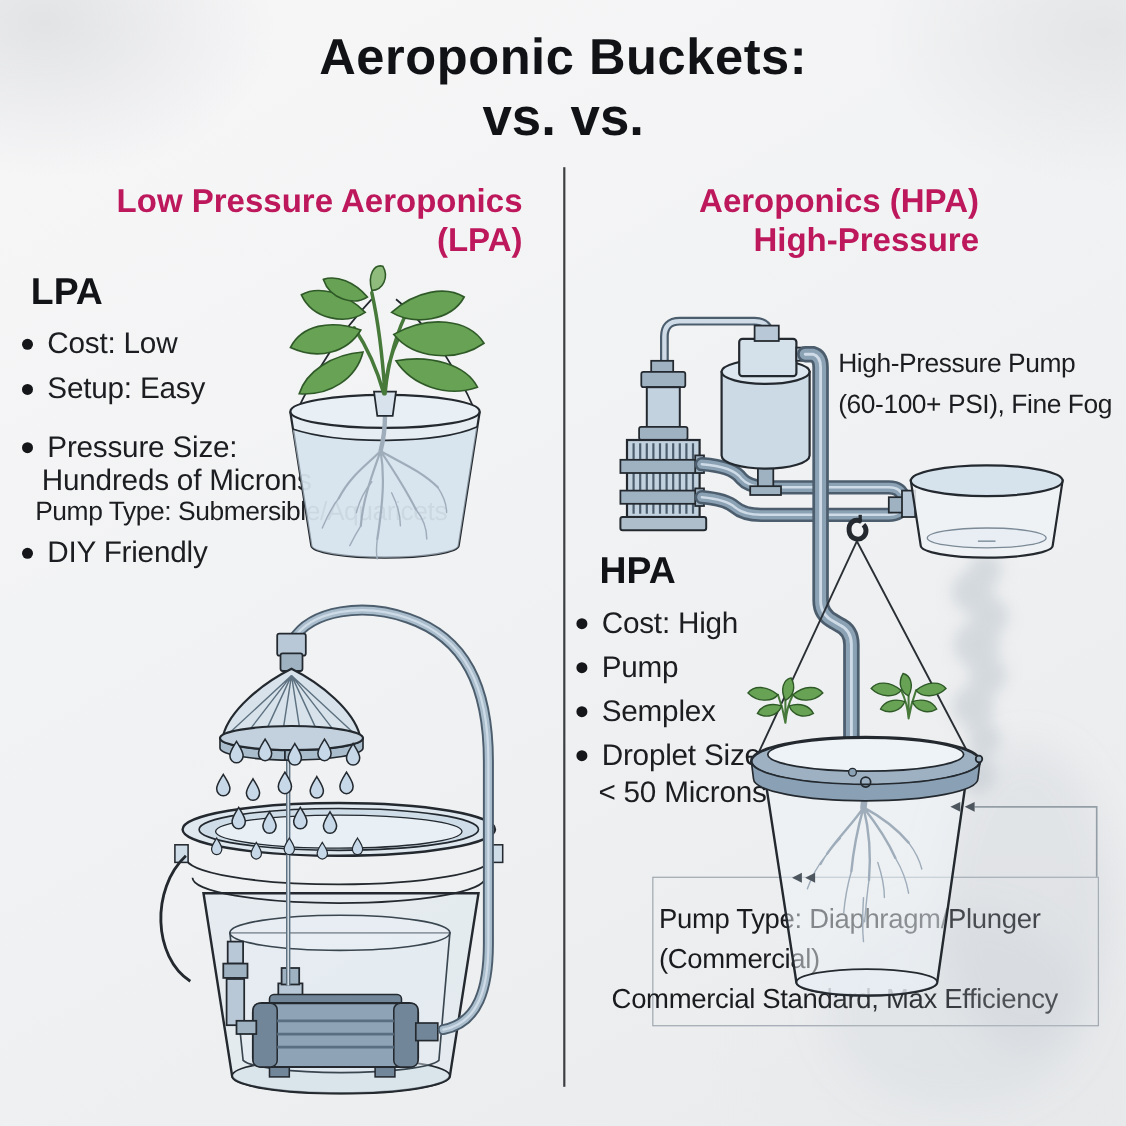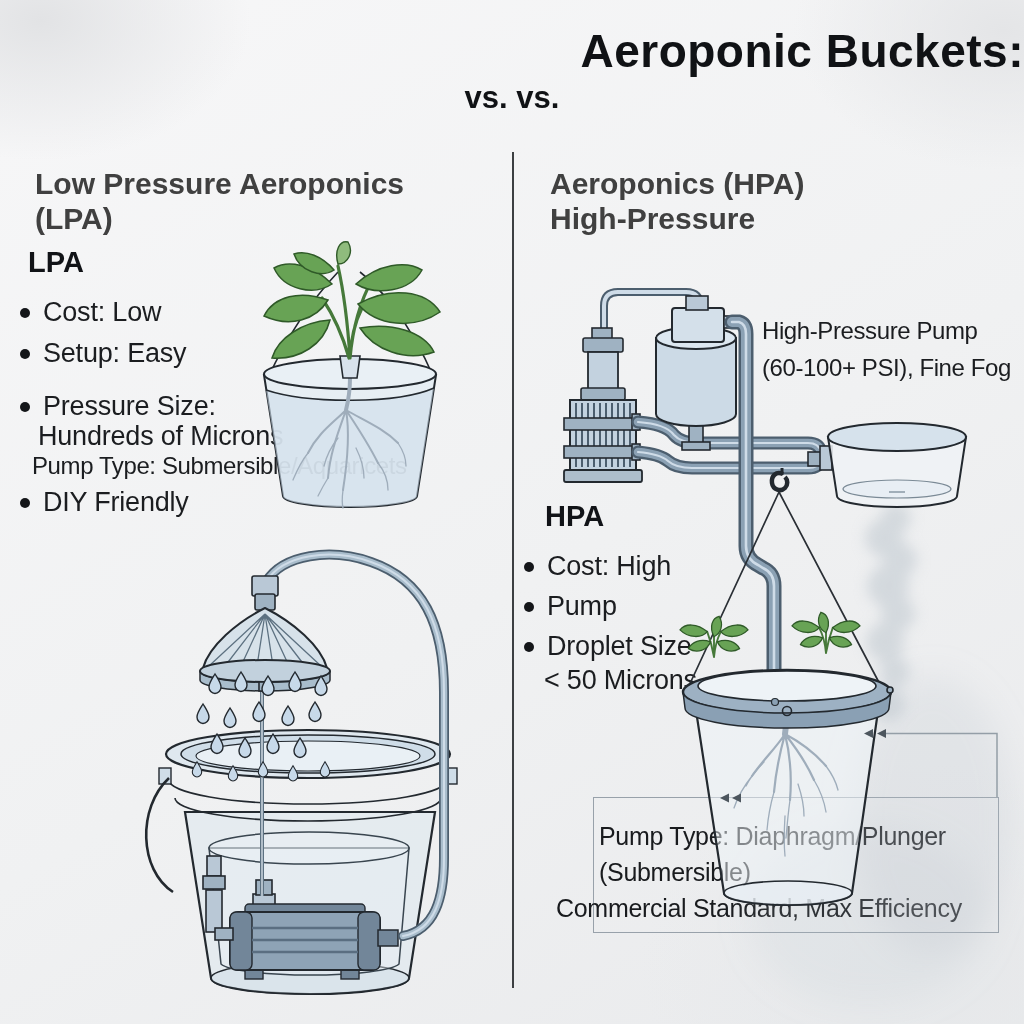--- a/index.html
+++ b/index.html
@@ -8,26 +8,26 @@
     font-family:"Liberation Sans", sans-serif;
     background:
       radial-gradient(ellipse 300px 200px at 4% 2%, #e2e3e5 0%, rgba(226,227,229,0) 70%),
       radial-gradient(ellipse 300px 200px at 98% 3%, #e4e5e7 0%, rgba(228,229,231,0) 70%),
       radial-gradient(ellipse 400px 300px at 90% 95%, #e6e8ea 0%, rgba(230,232,234,0) 70%),
       linear-gradient(150deg,#f7f7f8 0%,#f0f1f2 55%,#e9eaec 100%);
     color:var(--text,#17191c);
   }
   .abs{position:absolute;}
   
-  .title-1{left:0;top:24px;width:1024px;text-align:right;font-size:46px;font-weight:700;letter-spacing:.5px;color:#101215;}
-  .title-2{left:0;top:80px;width:1024px;text-align:center;font-size:31px;font-weight:700;color:#101215;}
-  .col-heading{font-size:30px;font-weight:700;line-height:35px;text-align:left;color:#404040;}
+  .title-1{left:0;top:24px;width:1024px;text-align:center;font-size:46px;font-weight:700;letter-spacing:.5px;color:#101215;}
+  .title-2{left:0;top:80px;width:1024px;text-align:center;font-size:48px;font-weight:700;color:#101215;}
+  .col-heading{font-size:30px;font-weight:700;line-height:35px;text-align:right;color:#be185d;}
   .lh{left:35px;top:166px;width:440px;}
   .rh{left:550px;top:166px;width:340px;}
-  .side-label{font-size:29px;font-weight:700;color:#111317;}
+  .side-label{font-size:34px;font-weight:700;color:#111317;}
   .lpa-label{left:28px;top:246px;}
   .hpa-label{left:545px;top:500px;}
   ul.blist{list-style:none;margin:0;padding:0;}
   ul.blist li{font-size:27px;line-height:32px;color:#1b1d20;letter-spacing:-.2px;white-space:nowrap;}
   ul.blist li .dot{display:inline-block;width:10px;height:10px;border-radius:50%;background:#141619;margin-right:13px;vertical-align:3px;}
   ul.blist li.cont{line-height:29px;}
   .llist{left:20px;top:296px;}
   .llist li.i0{margin-bottom:9px;}
   .llist li.i1{margin-bottom:21px;}
   .llist li.i3{padding-left:18px;}
@@ -93,27 +93,28 @@
 <div class="abs pump-note">
   <div>High-Pressure Pump</div>
   <div>(60-100+ PSI), Fine Fog</div>
 </div>
 
 <div class="abs side-label hpa-label">HPA</div>
 
 <ul class="abs blist rlist">
   <li class="i0"><span class="dot"></span><span>Cost: High</span></li>
   <li class="i1"><span class="dot"></span><span>Pump</span></li>
+  <li class="i2"><span class="dot"></span><span>Semplex</span></li>
   <li class="i3"><span class="dot"></span><span>Droplet Size</span></li>
   <li class="i4 cont"><span>&lt; 50 Microns</span></li>
 </ul>
 
 <div class="abs callout-box"></div>
 <div class="abs co-line co1">Pump Type: Diaphragm/Plunger</div>
-<div class="abs co-line co2">(Submersible)</div>
+<div class="abs co-line co2">(Commercial)</div>
 <div class="abs co-line co3">Commercial Standard, Max Efficiency</div>
 
 <svg style="left:238px;top:238px" width="230" height="285" viewBox="0 0 230 285">
   <g>
     <path class="ol" stroke-width="1.6" d="M30,140 C55,85 85,50 100,34"></path>
     <path class="ol" stroke-width="1.6" d="M196,140 C170,80 140,48 122,34"></path>
   </g>
   <g>
     <path d="M26,137 L45,258 A67,11 0 0 0 179,258 L198,137 Z" fill="#e4ecf2" fill-opacity=".85" stroke="var(--outline)" stroke-width="2"></path>
     <ellipse cx="112" cy="136" rx="86" ry="15" fill="#e9f0f5" stroke="var(--outline)" stroke-width="2"></ellipse>

